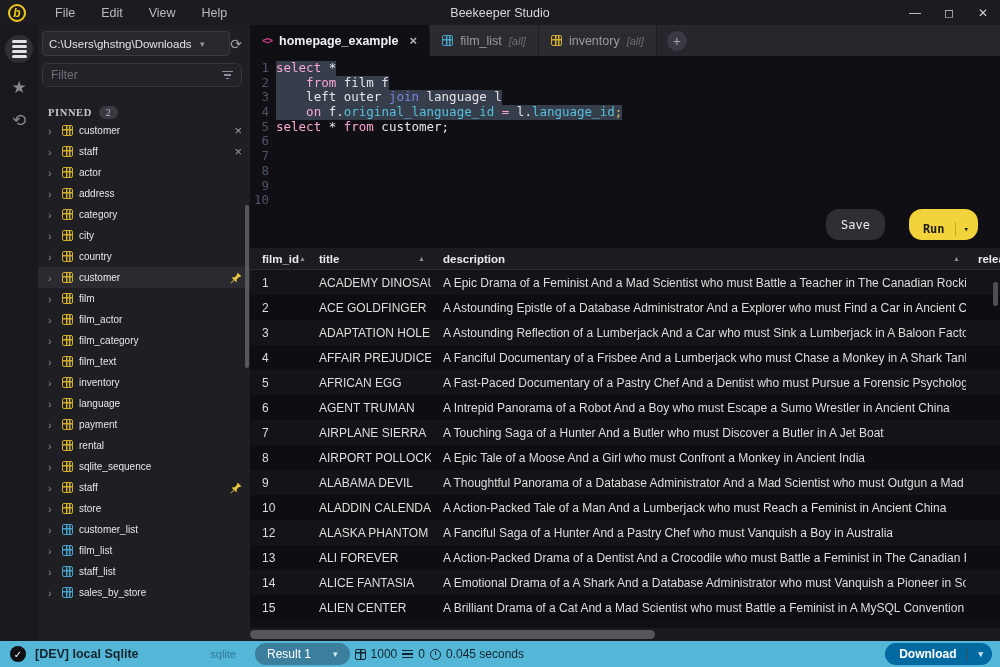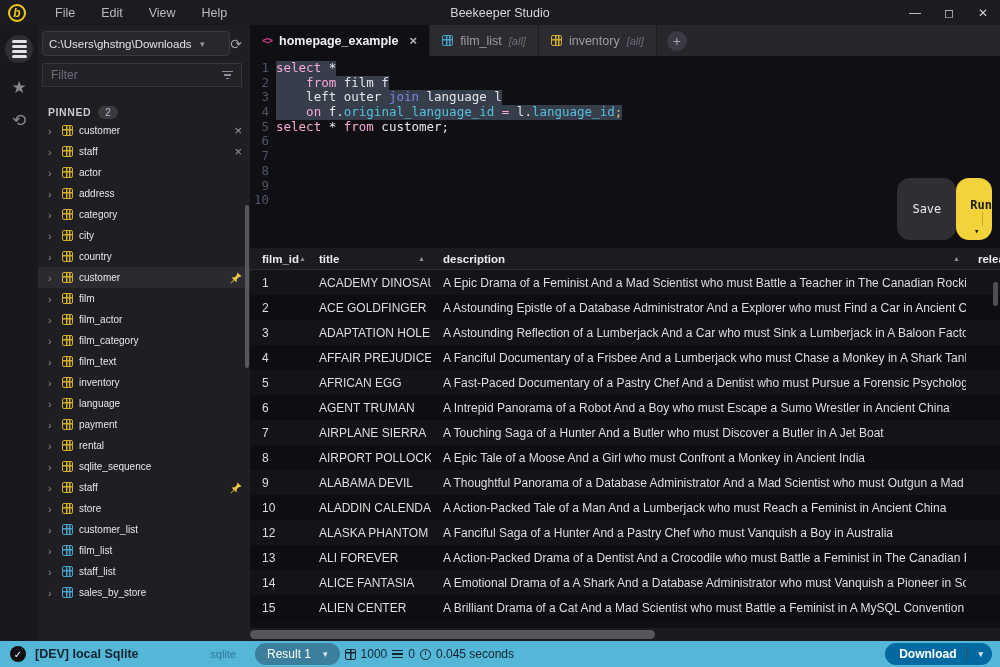--- a/index.html
+++ b/index.html
@@ -30,27 +30,27 @@
   
   #sidebar { position:absolute; top:25px; left:38px; width:212px; bottom:26px;
     background:#1e1e23; overflow:hidden; }
   #conn-row { display:flex; align-items:center; margin:6px 8px 0 4px; }
   #conn-select { flex:1; height:25px; background:#27272d; border:1px solid #3a3a41;
     border-radius:4px; display:flex; align-items:center; padding:0 6px; overflow:hidden; }
   #conn-path { font-size:11.5px; color:#e2e2e6; white-space:nowrap; overflow:hidden; width:148px; }
   .caret { color:#9a9aa2; font-size:9px; margin-left:3px; }
   #conn-refresh { color:#a2a2aa; font-size:14px; }
   #filter-box { margin:7px 8px 0 4px; height:24px; background:#222228; border:1px solid #35353c;
-    border-radius:1px; display:flex; align-items:center; padding:0 8px; }
+    border-radius:6px; display:flex; align-items:center; padding:0 8px; }
   #filter-placeholder { color:#6f6f78; font-size:12px; flex:1; }
   .funnel { display:flex; flex-direction:column; gap:2px; align-items:center; }
   .funnel div { height:1.5px; background:#8e8e96; }
   .funnel .f1{width:11px;} .funnel .f2{width:7px;} .funnel .f3{width:3px;}
 
-  .side-header { display:flex; align-items:center; gap:7px; padding:0 10px; margin-top:17px; height:16px; }
+  .side-header { display:flex; align-items:center; gap:7px; padding:0 10px; margin-top:17px; height:16px;font-family:Liberation Serif, serif; }
   .side-header .hlabel { font-size:10.5px; font-weight:bold; letter-spacing:.6px; color:#cачc; color:#c9c9cf; }
   .count-badge { background:#3a3a42; color:#b9b9c1; font-size:10px; border-radius:8px;
     padding:1px 7px; }
   .side-item { display:flex; align-items:center; height:21px; padding:0 8px 0 10px; gap:6px; }
   .side-item.selected { background:#2a2a30; }
   .chev { color:#8a8a92; font-size:11px; width:8px; }
   .tbl-icon { width:11px; height:11px; border-radius:2px; flex:0 0 auto;
     border:1.5px solid var(--c);
     background-image:linear-gradient(var(--c),var(--c)),linear-gradient(var(--c),var(--c)),linear-gradient(var(--c),var(--c));
     background-size:100% 1.5px,1.5px 100%,1.5px 100%;
@@ -78,25 +78,25 @@
 
   
   #editor { position:relative; height:192px; background:#101014;
     font-family:"DejaVu Sans Mono", monospace; font-size:12.5px; padding-top:5px; }
   .code-line { display:flex; height:14.7px; line-height:14.7px; white-space:pre; }
   .gutter { width:26px; text-align:right; padding-right:7px; color:#4d5466; flex:0 0 auto; }
   .code-text { color:#e4e4e7; }
   .sel { background:#363d4b; }
   .tok-kw { color:#f9a8d4; } .tok-kw2 { color:#7d84e0; } .tok-field { color:#56bfdb; }
   .tok-punc { color:#e3c265; } .tok-pl { color:#e4e4e7; }
-  #editor-actions { position:absolute; right:8px; bottom:8px; display:flex; gap:0; }
+  #editor-actions { position:absolute; right:22px; bottom:8px; display:flex; gap:24px; }
   #save-btn { background:#2e2e34; color:#ececef; font-size:12px; border:none;
     border-radius:13px; padding:4px 15px; font-family:inherit; }
   #run-btn { background:#f2d33c; color:#1c1c10; font-size:12px; font-weight:bold; border:none;
-    border-radius:13px; padding:20px 0 4px 14px; display:flex; align-items:center; font-family:inherit;flex-direction:column; }
+    border-radius:13px; padding:13px 0 4px 14px; display:flex; align-items:center; font-family:inherit; }
   #run-btn .run-sep { width:1px; height:14px; background:#c7ab22; margin:0 8px 0 10px; }
   #run-btn .run-caret { color:#1c1c10; font-size:9px; margin-right:9px; }
 
   
   #results { height:393px; display:flex; flex-direction:column; position:relative; }
   #table-header { height:22px; background:#1b1b20; border-bottom:1px solid #2e2e34;
     display:flex; align-items:center; flex:0 0 auto; }
   .th { font-size:11.5px; font-weight:bold; color:#eaeaed; padding-left:12px;
     display:flex; align-items:center; overflow:hidden; white-space:nowrap; flex:0 0 auto; }
   .th .sort-arrow { margin-left:auto; margin-right:6px; color:#8f8f97; font-size:7px; }
@@ -114,21 +114,21 @@
 
   
   #statusbar { position:absolute; bottom:0; left:0; width:1000px; height:26px;
     background:#54b7d8; display:flex; align-items:center; }
   #status-left { width:250px; display:flex; align-items:center; flex:0 0 auto; }
   #check-circle { width:16px; height:16px; border-radius:50%; background:#101014; color:#fff;
     font-size:10px; display:flex; align-items:center; justify-content:center; margin:0 9px 0 10px; }
   #conn-name { color:#14242e; font-weight:bold; font-size:12.5px; flex:1; }
   #driver-name { color:#2e7796; font-size:11px; margin-right:14px; }
   #result-btn { background:#3b7f9c; border:none; color:#fff; font-size:12px; border-radius:13px;
-    padding:4px 12px; display:flex; align-items:center; gap:9px; margin-left:5px; font-family:inherit; }
+    padding:4px 12px; display:flex; align-items:center; gap:19px; margin-left:5px; font-family:inherit; }
   #result-btn .caret { color:#d8ecf4; }
   .status-stat { display:flex; align-items:center; gap:5px; margin-left:5px; color:#14242e; font-size:12px; }
   .grid-ico { width:11px; height:11px; border:1.5px solid #14242e; border-radius:2px;
     background-image:linear-gradient(#14242e,#14242e),linear-gradient(#14242e,#14242e);
     background-size:100% 1.5px,1.5px 100%; background-position:0 2.5px,4.5px 0; background-repeat:no-repeat; }
   .lines-ico { display:flex; flex-direction:column; gap:2px; }
   .lines-ico div { width:11px; height:1.5px; background:#14242e; }
   .clock-ico { width:11px; height:11px; border:1.5px solid #14242e; border-radius:50%; position:relative; }
   .clock-ico::after { content:""; position:absolute; left:4px; top:1px; width:1.5px; height:4px; background:#14242e; }
   #download-btn { margin-left:auto; margin-right:8px; background:#0369a1; border:none; color:#fff;

